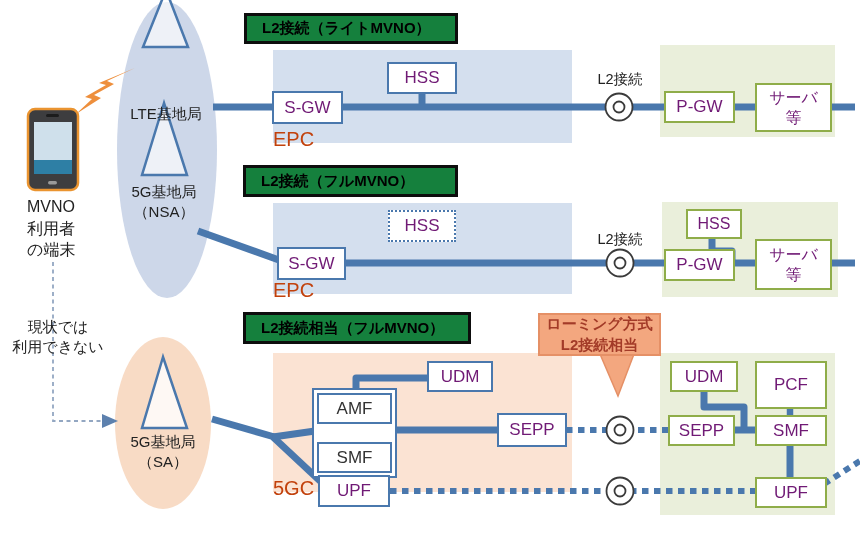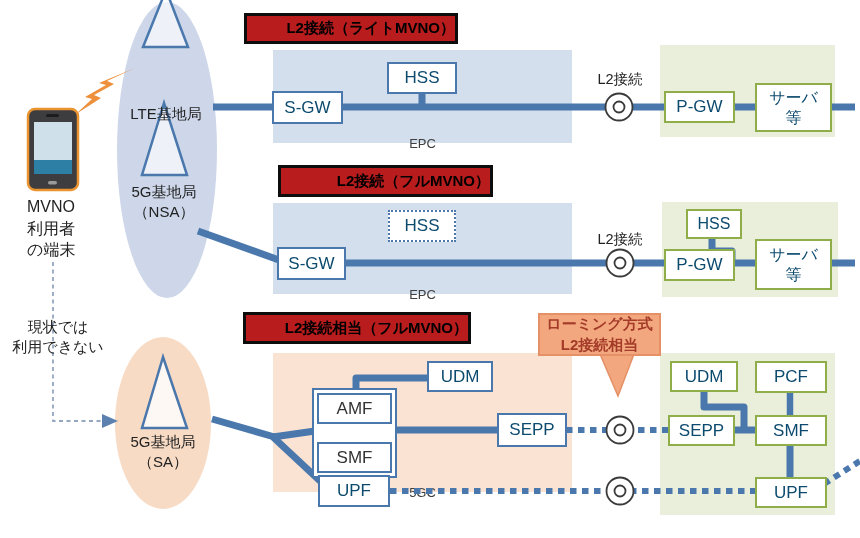--- a/index.html
+++ b/index.html
@@ -3,36 +3,36 @@
 <meta charset="utf-8">
 <style>
   html,body{margin:0;padding:0;background:#fff;}
   *{box-sizing:border-box;}
   .stage{
     position:relative;width:860px;height:538px;background:#fff;overflow:hidden;
     font-family:"Liberation Sans","DejaVu Sans",sans-serif;color:#333;
   }
   .region{position:absolute;z-index:1;}
   .region-label{
-    position:absolute;left:0;right:0;bottom:-8px;text-align:center;
-    font-size:13px;color:#404040;z-index:2;
+    position:absolute;left:0;right:0;bottom:-8px;text-align:left;
+    font-size:20px;color:#c2410c;z-index:2;
   }
   .lines{position:absolute;left:0;top:0;z-index:3;pointer-events:none;}
   .node{
     position:absolute;z-index:4;background:#fff;display:flex;flex-direction:column;
     align-items:center;justify-content:center;font-size:17px;line-height:1.25;
-    text-align:right;color:#0c4a6e;
+    text-align:right;color:#701a75;
   }
   .b-blue{border:2.5px solid #4a78ad;}
   .b-blue-dotted{border:2.5px dotted #4a78ad;}
   .b-green{border:2.5px solid #8fad49;}
   .title-box{
-    position:absolute;z-index:5;background:#b91c1c;border:3px solid #0d0d0d;
-    display:flex;align-items:center;justify-content:flex-end;
-    font-size:15px;font-weight:bold;color:#000;letter-spacing:0;
+    position:absolute;z-index:5;background:#15803d;border:3px solid #0d0d0d;
+    display:flex;align-items:center;justify-content:flex-start;
+    font-size:15px;font-weight:bold;color:#000;letter-spacing:0;padding-left:15px;
   }
   .txt{position:absolute;z-index:4;font-size:15px;line-height:1.35;color:#222;}
   .txt.center{text-align:center;}
   .callout{
     position:absolute;z-index:5;background:#f3a77f;border:2px solid #e59066;
     display:flex;flex-direction:column;align-items:center;justify-content:center;
     font-size:15px;font-weight:bold;color:#a33b28;line-height:1.35;text-align:right;
   }
   .container-dbl{
     position:absolute;z-index:4;background:#fff;border:2.5px solid #4a78ad;
@@ -124,21 +124,21 @@
     </g>
     <g>
       <circle cx="620" cy="491" r="13.5" fill="#fff" stroke="#3a3a3a" stroke-width="1.8"></circle>
       <circle cx="620" cy="491" r="5.5" fill="#fff" stroke="#3a3a3a" stroke-width="1.8"></circle>
     </g>
   </svg>
 
   <div class="title-box" style="left:244px;top:13px;width:214px;height:31px;">
     <span>L2接続（ライトMVNO）</span>
   </div>
-  <div class="title-box" style="left:243px;top:165px;width:215px;height:32px;margin-left:35px;">
+  <div class="title-box" style="left:243px;top:165px;width:215px;height:32px;">
     <span>L2接続（フルMVNO）</span>
   </div>
   <div class="title-box" style="left:243px;top:312px;width:228px;height:32px;">
     <span>L2接続相当（フルMVNO）</span>
   </div>
 
   <div class="node b-blue" style="left:272px;top:91px;width:71px;height:33px;">S-GW</div>
   <div class="node b-blue" style="left:387px;top:62px;width:70px;height:32px;">HSS</div>
   <div class="node b-green" style="left:664px;top:91px;width:71px;height:32px;">P-GW</div>
   <div class="node b-green" style="left:755px;top:83px;width:77px;height:49px;font-size:16px;">
@@ -159,21 +159,21 @@
 
   <div class="node b-blue" style="left:427px;top:361px;width:66px;height:31px;">UDM</div>
   <div class="container-dbl" style="left:312px;top:388px;width:85px;height:90px;">
     <div class="inner">AMF</div>
     <div class="inner">SMF</div>
   </div>
   <div class="node b-blue" style="left:318px;top:475px;width:72px;height:32px;">UPF</div>
   <div class="node b-blue" style="left:497px;top:413px;width:70px;height:34px;">SEPP</div>
 
   <div class="node b-green" style="left:670px;top:361px;width:68px;height:31px;">UDM</div>
-  <div class="node b-green" style="left:755px;top:361px;width:72px;height:32px;">PCF</div>
+  <div class="node b-green" style="left:755px;top:361px;width:72px;height:48px;">PCF</div>
   <div class="node b-green" style="left:668px;top:415px;width:67px;height:31px;">SEPP</div>
   <div class="node b-green" style="left:755px;top:415px;width:72px;height:31px;">SMF</div>
   <div class="node b-green" style="left:755px;top:477px;width:72px;height:31px;">UPF</div>
 
   <div class="callout" style="left:538px;top:313px;width:123px;height:43px;">
     <span>ローミング方式</span>
     <span>L2接続相当</span>
   </div>
 
   <div class="txt center" style="left:116px;top:56px;width:100px;margin-top:48px;">LTE基地局</div>

